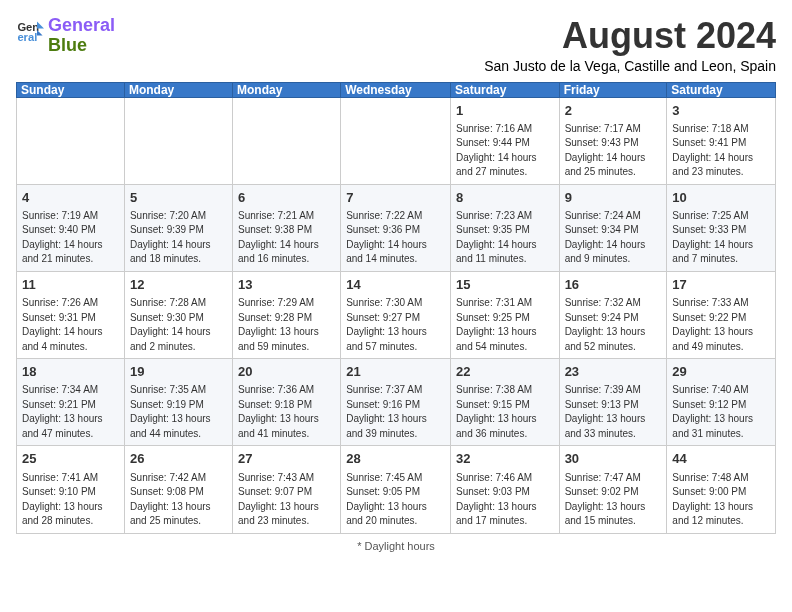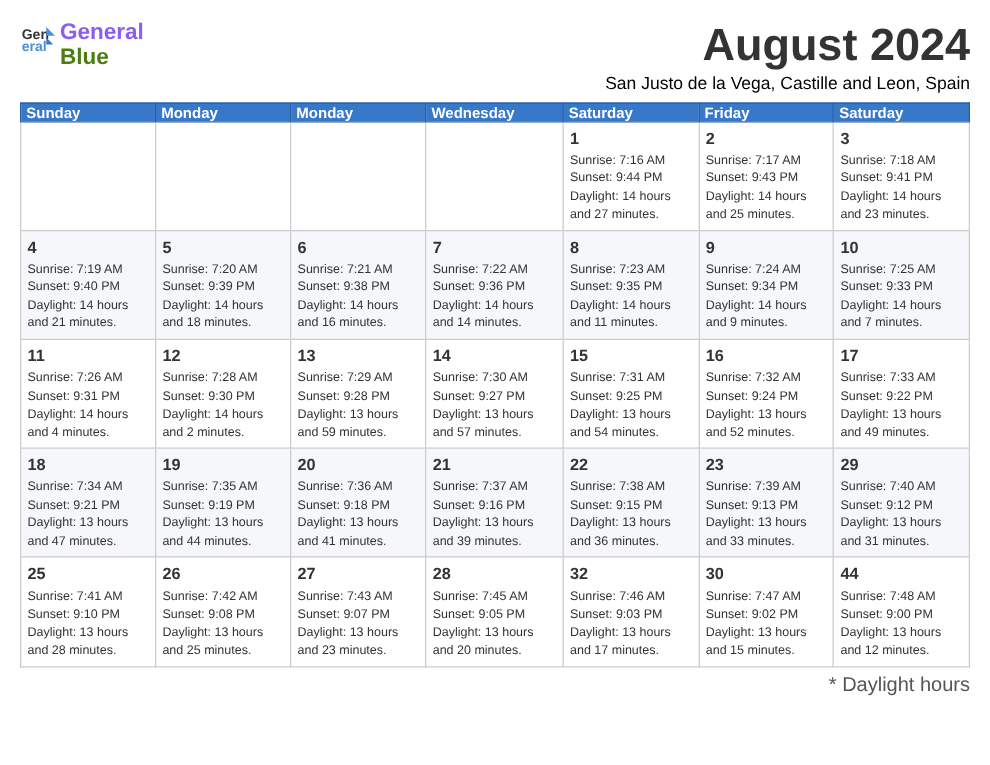--- a/index.html
+++ b/index.html
@@ -83,23 +83,23 @@
     .day-info {
       font-size: 10px;
       color: #333;
       line-height: 1.45;
     }
     .empty-cell {
       background: #fff !important;
     }
     .footer-note {
       margin-top: 6px;
-      font-size: 16px;
+      font-size: 11px;
       color: #555;
-      text-align: right;
+      text-align: center;
     }
   </style>
 </head>
 <body>
 
 <div class="header-section">
   <div class="logo">
     <svg class="logo-icon" viewBox="0 0 40 40">
       <text x="2" y="22" font-size="16" font-weight="bold" fill="#333" font-family="Arial">Gen</text>
       <text x="2" y="36" font-size="16" font-weight="bold" fill="#4a90d9" font-family="Arial">eral</text>

